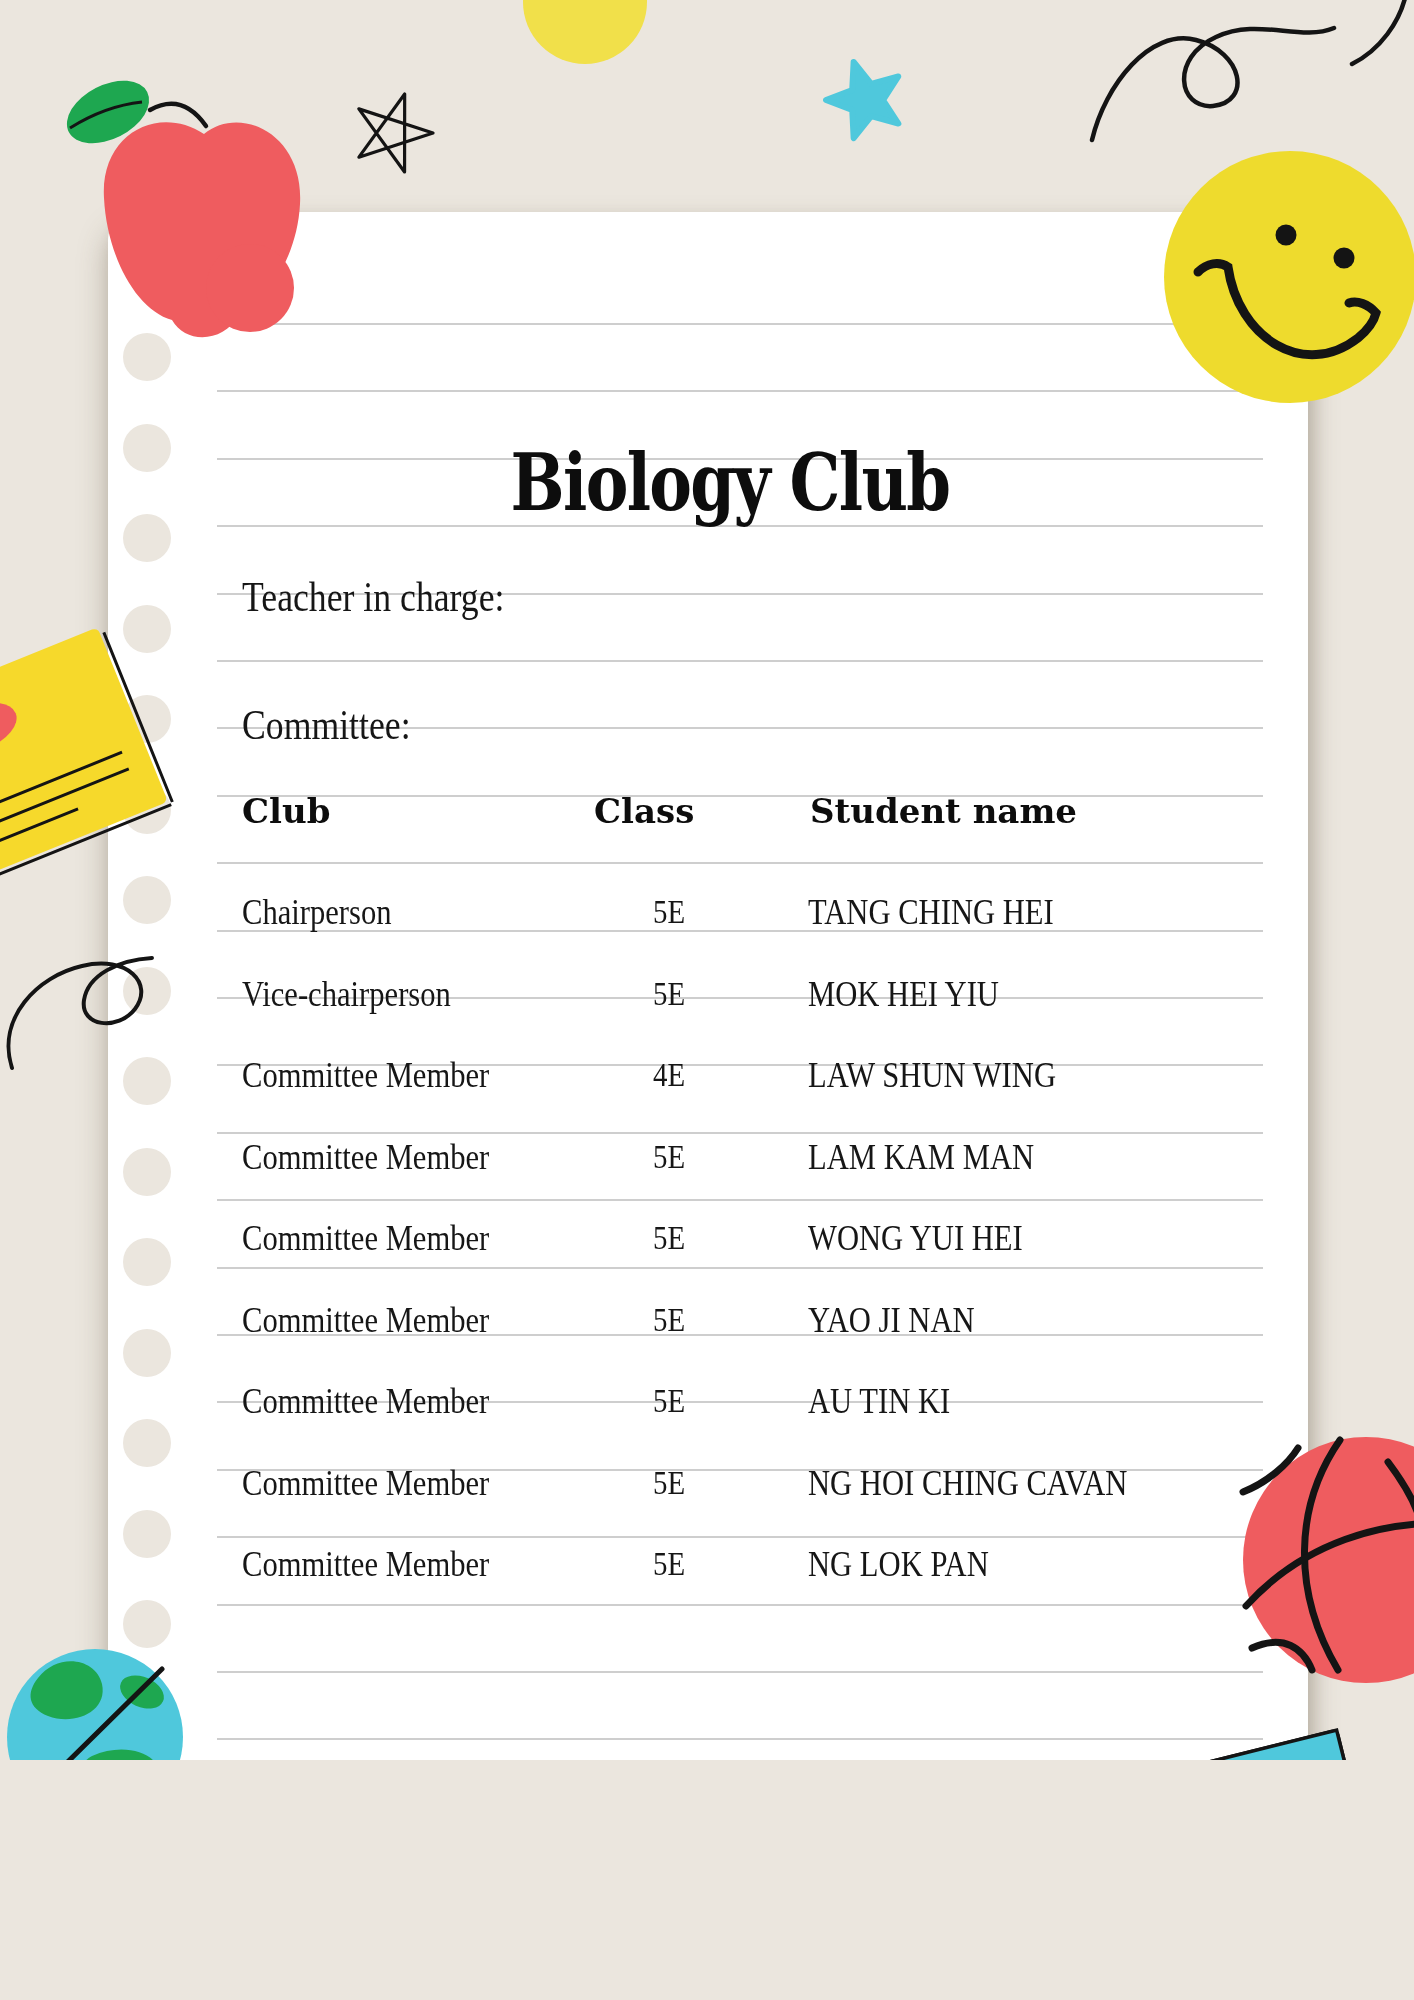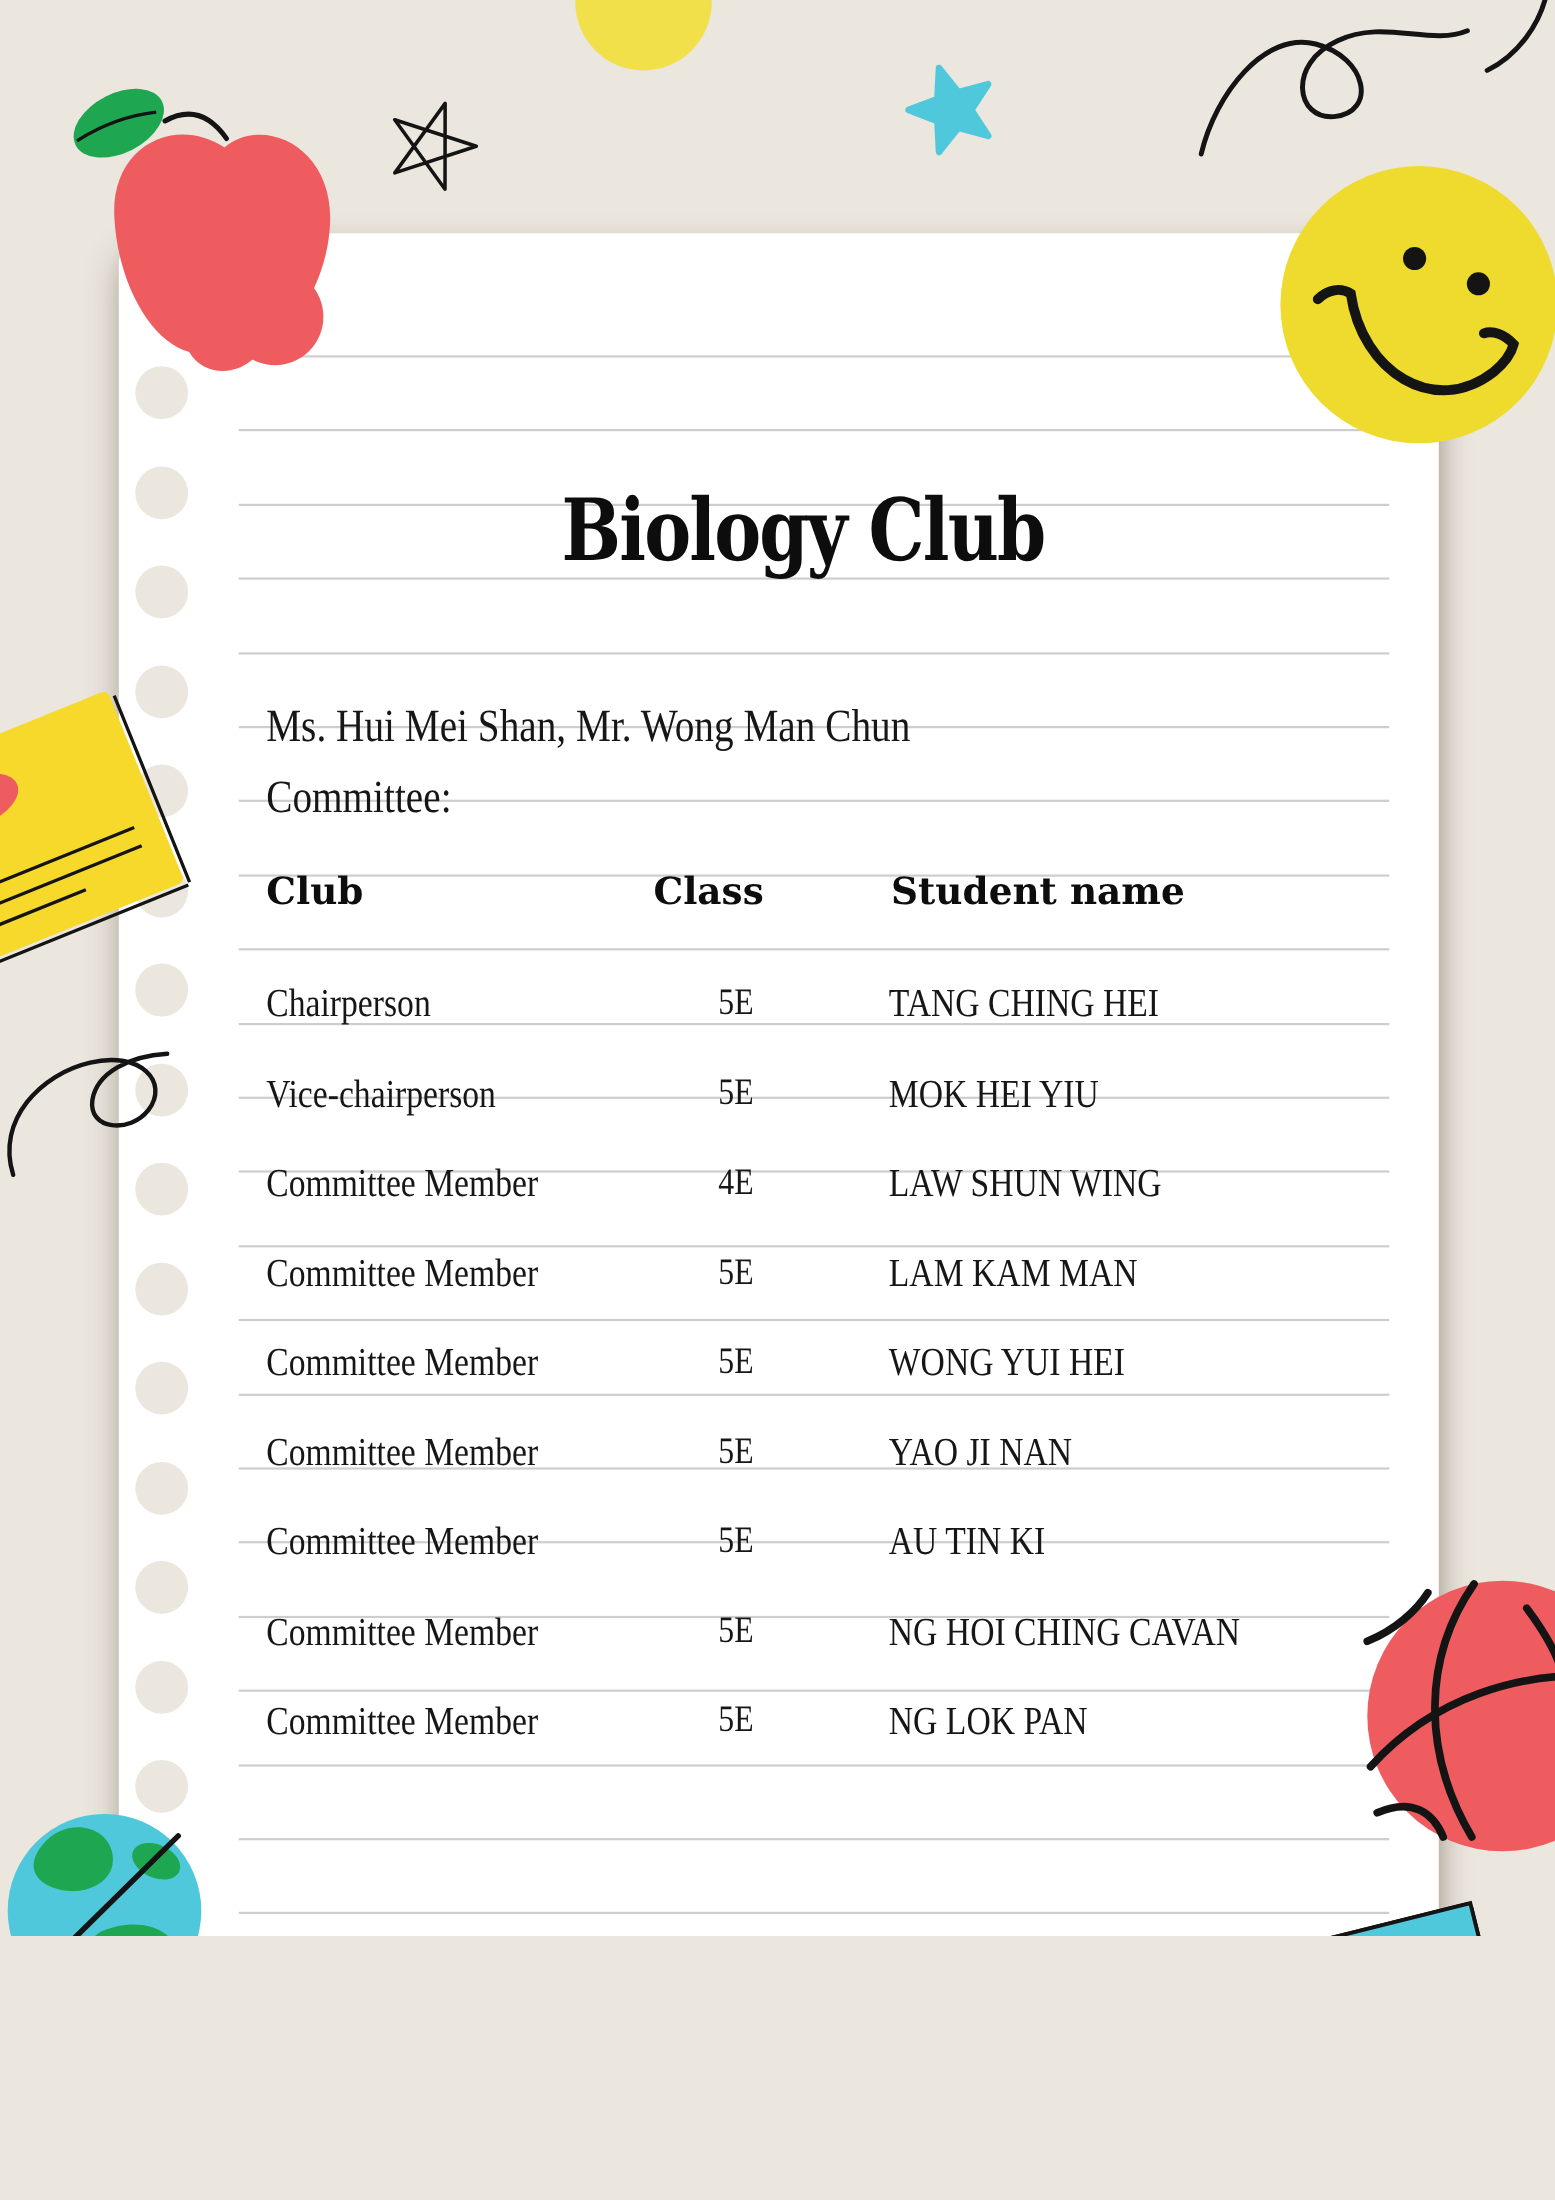--- a/index.html
+++ b/index.html
@@ -76,22 +76,22 @@
         <div class="hole" style="top: 1116.5px;"></div>
         <div class="hole" style="top: 1207px;"></div>
         <div class="hole" style="top: 1297.5px;"></div>
         <div class="hole" style="top: 1388px;"></div>
         <div class="hole" style="top: 1478.5px;"></div>
       </div>
   </div>
 
   <div class="txt page-title">Biology Club</div>
 
-  <div class="txt intro" style="top:640px">
-    <span class="sq">Ms. Hui Mei Shan, Mr. Wong Man Chun</span>
+  <div class="txt intro" style="top:576px">
+    <span class="sq">Teacher in charge:</span>
   </div>
   <div class="txt intro" style="top:704px">
     <span class="sq">Committee:</span>
   </div>
 
   <div class="txt thead" style="left:0;width:1414px">
     <span class="h-post">Club</span>
     <span class="h-class">Class</span>
     <span class="h-name">Student name</span>
   </div>

